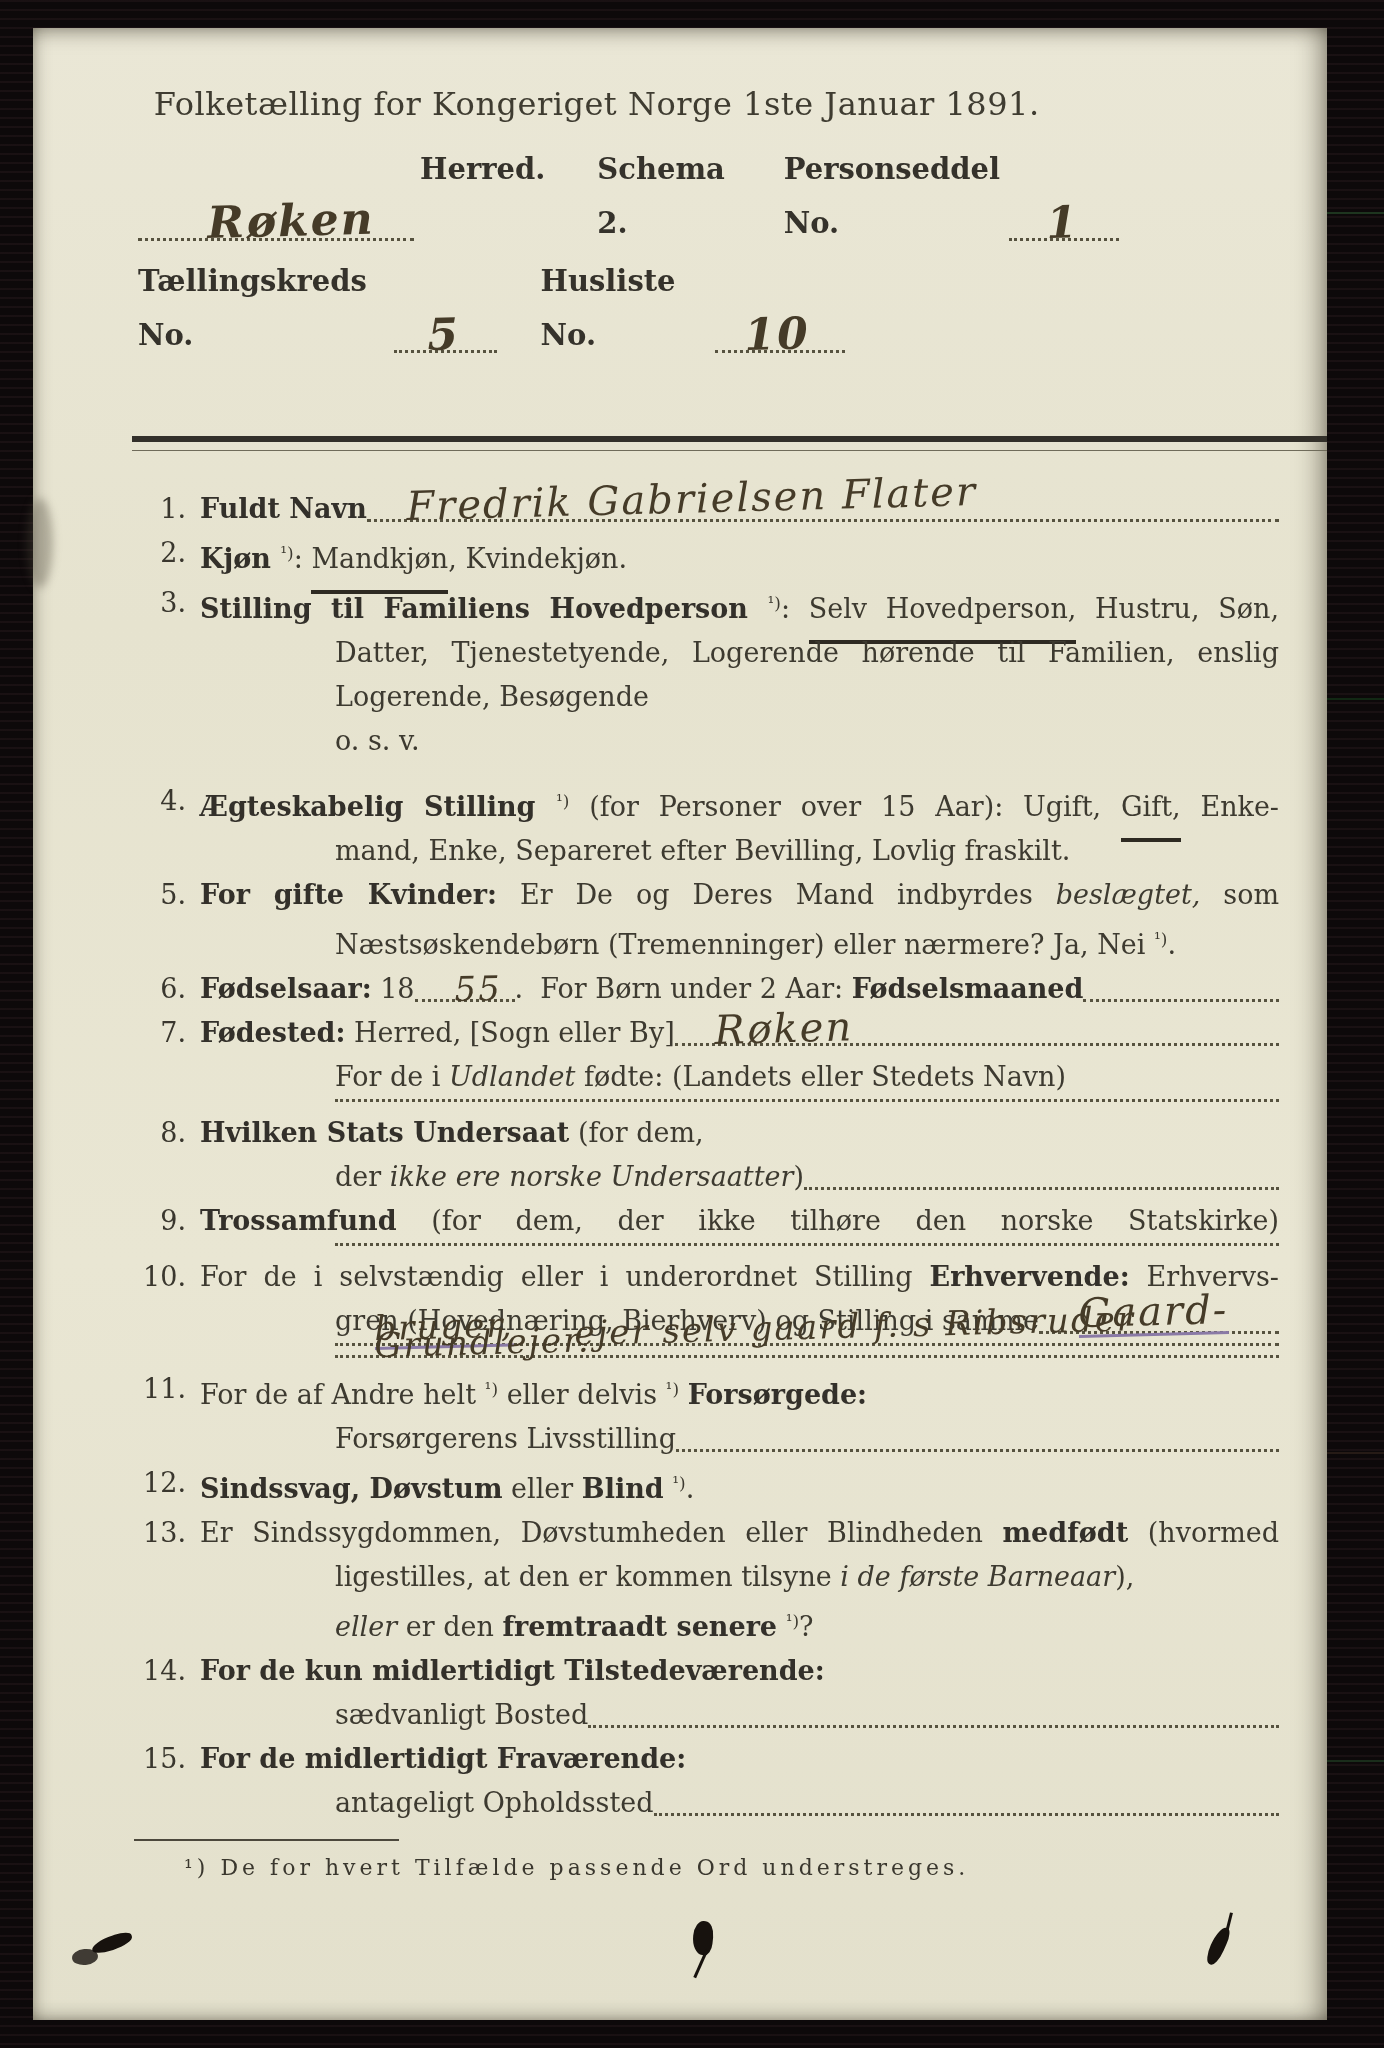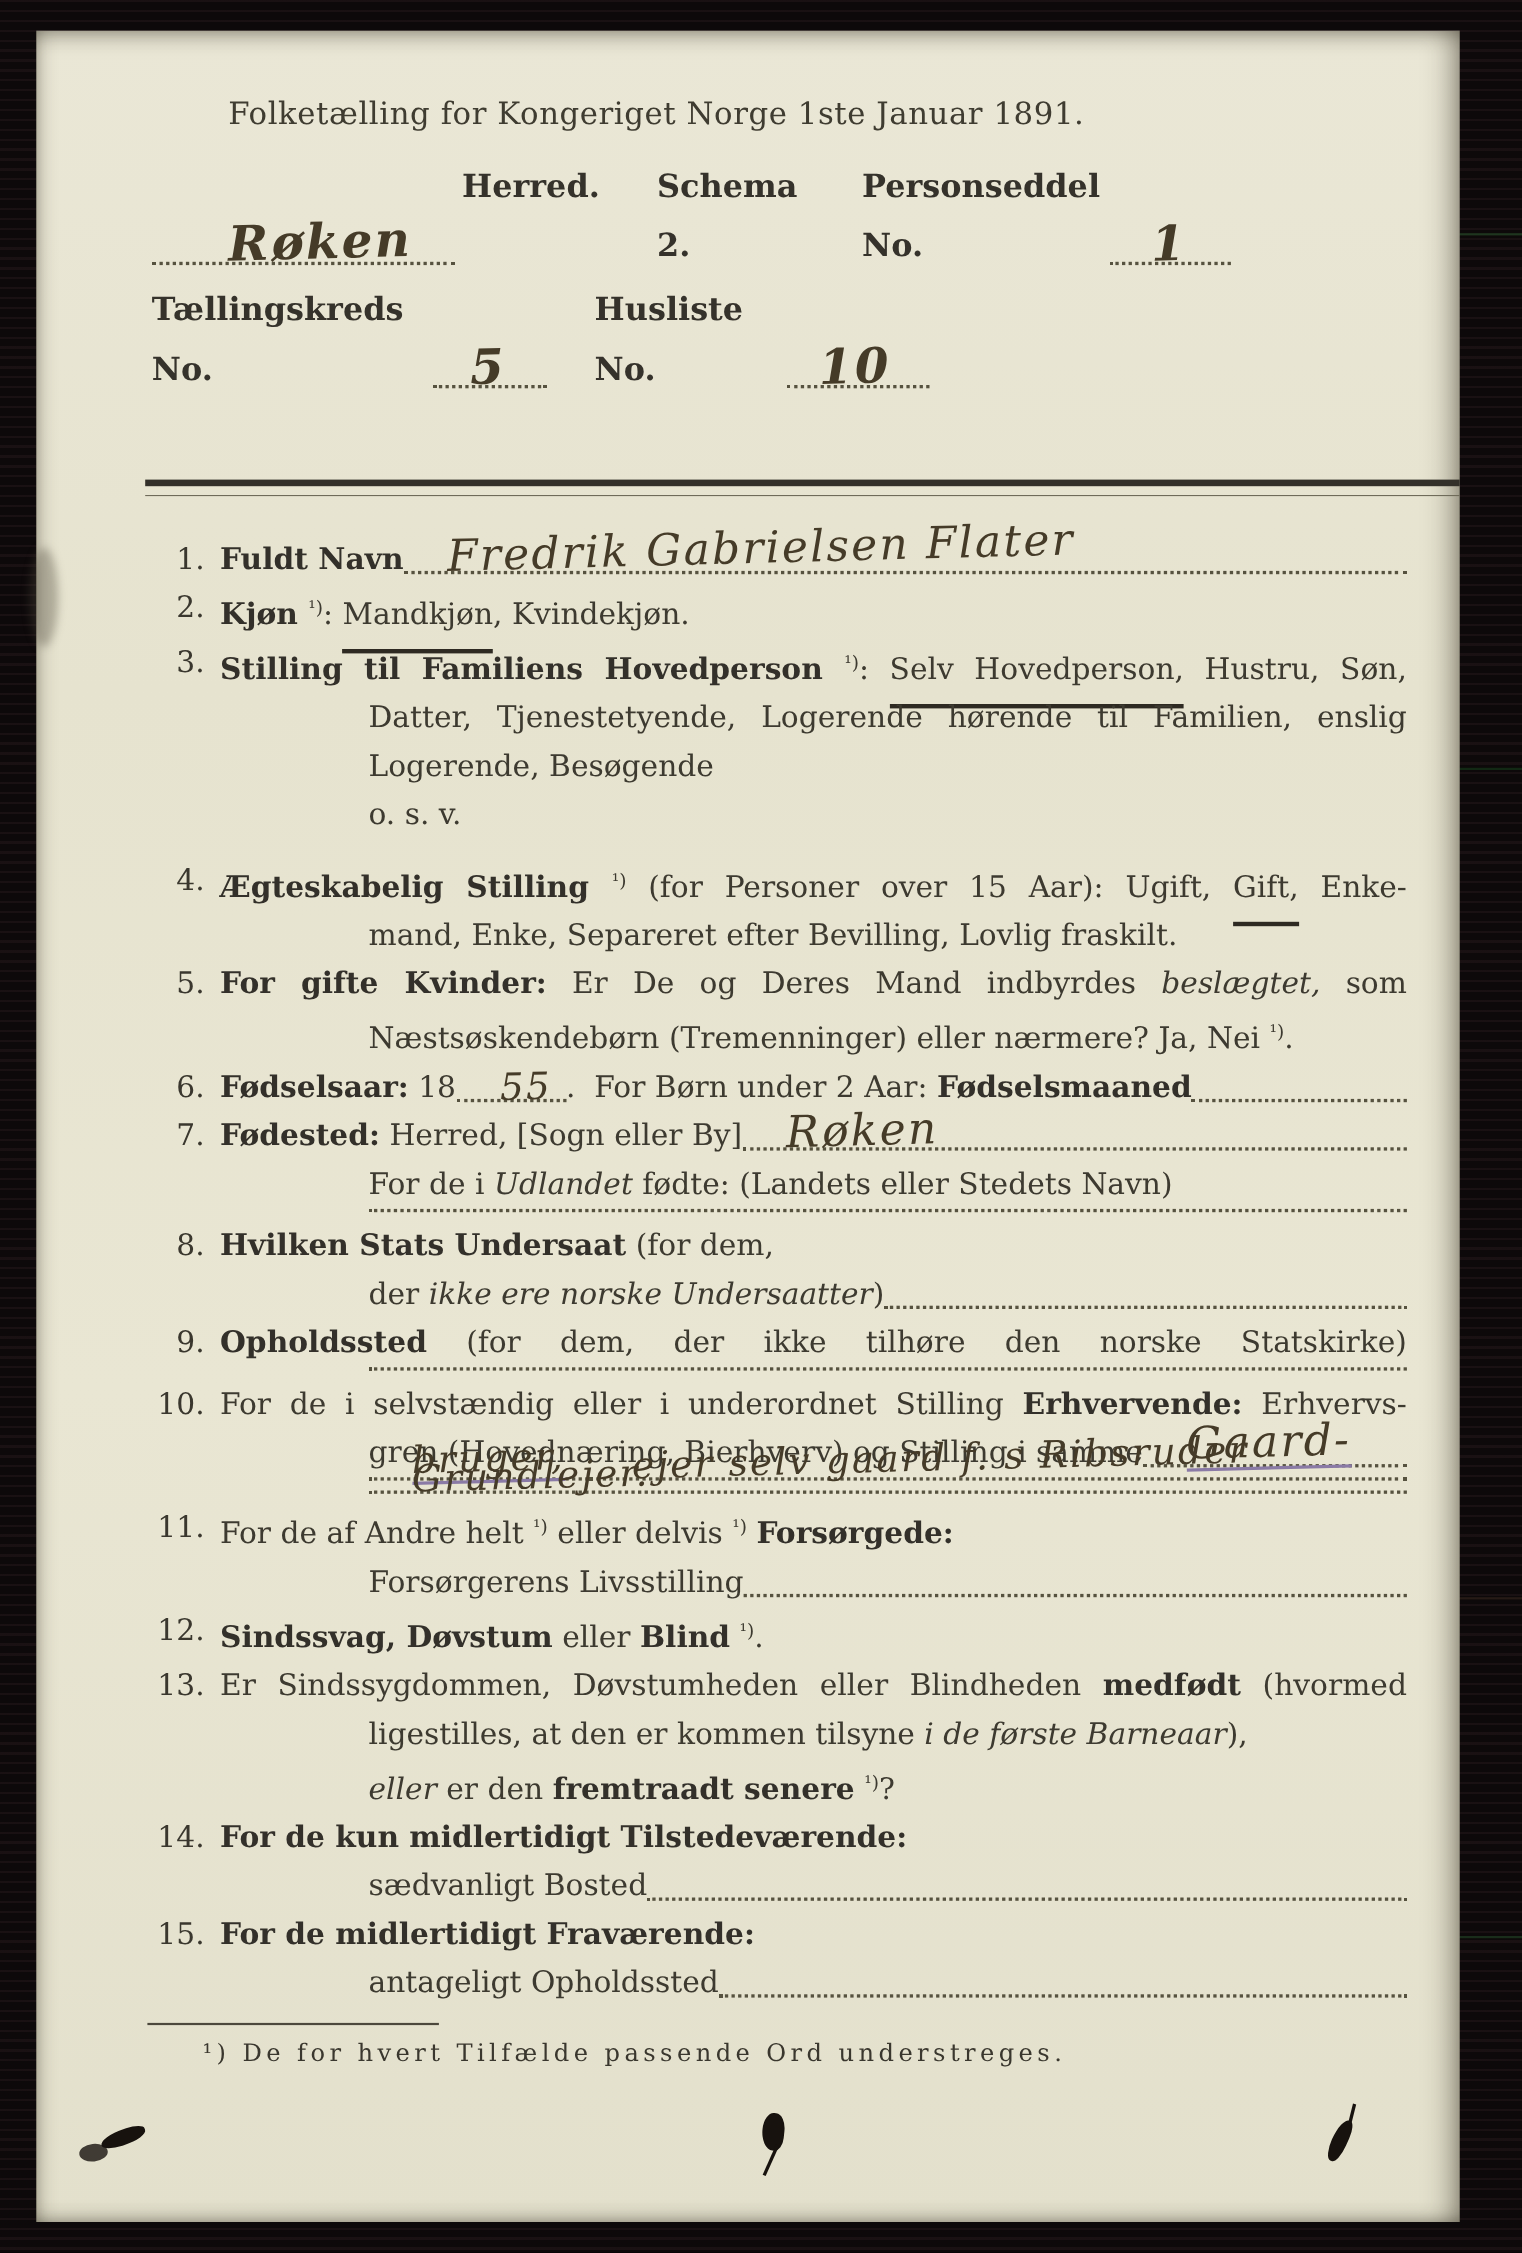--- a/index.html
+++ b/index.html
@@ -8,21 +8,21 @@
     background-image:repeating-linear-gradient(180deg, rgba(70,45,50,.22) 0 2px, rgba(0,0,0,0) 2px 9px);
     font-family:"DejaVu Serif","Liberation Serif",serif;}
   .streak{position:absolute;right:0;width:60px;height:2px;opacity:.55;}
   .paper{position:absolute;left:33px;top:28px;width:1294px;height:1992px;
     background:linear-gradient(180deg,#eae7d6 0%,#e6e3cf 30%,#e9e6d3 62%,#e3e0cc 100%);
     box-shadow:inset -20px 0 26px -14px rgba(45,40,28,.5), inset 0 16px 22px -16px rgba(45,40,28,.55),
                inset 14px 0 18px -14px rgba(60,55,40,.45), inset 0 -14px 18px -14px rgba(45,40,28,.45);
     color:#3d3a30;}
   .content{position:relative;padding:52px 48px 0 105px;}
   
-  .title{width:79%;margin-left:8px;text-align:center;font-size:28px;line-height:48px;
+  .title{width:79%;margin-left:8px;text-align:center;font-size:32px;line-height:48px;
     letter-spacing:.5px;color:#3f3c31;}
   .hline{display:flex;align-items:baseline;font-size:29px;font-weight:bold;line-height:54px;color:#35322b;}
   .hline2{margin-top:14px;width:86%;}
   .hline3{margin-top:4px;width:62%;}
   .gapl{margin-left:52px;}
   .hdots{align-self:flex-end;margin-bottom:11px;}
   
   .rule{margin:74px -48px 0 -6px;height:8px;border-top:6px solid #33302a;border-bottom:1px solid #6f6b5a;}
   
   .qlist{margin-top:36px;font-size:27px;}
@@ -176,21 +176,21 @@
                 <span>der </span>
                 <span class="i">ikke ere norske Undersaatter</span>
                 <span>)</span>
                 <span class="dots grow"></span>
               </div>
             </div>
           </div>
           <div class="item">
             <span class="num">9.</span>
             <div class="body">
-              <div class="line just"><span class="b">Opholdssted</span><span> (for dem, der ikke tilhøre den norske Statskirke)</span></div>
+              <div class="line just"><span class="b">Trossamfund</span><span> (for dem, der ikke tilhøre den norske Statskirke)</span></div>
               <div class="line ind flex">
                 <span class="dots grow"></span>
               </div>
             </div>
           </div>
           <div class="item">
             <span class="num">10.</span>
             <div class="body">
               <div class="line just"><span>For de i selvstændig eller i underordnet Stilling </span><span class="b">Erhvervende:</span><span> Erhvervs-</span></div>
               <div class="line ind flex">

